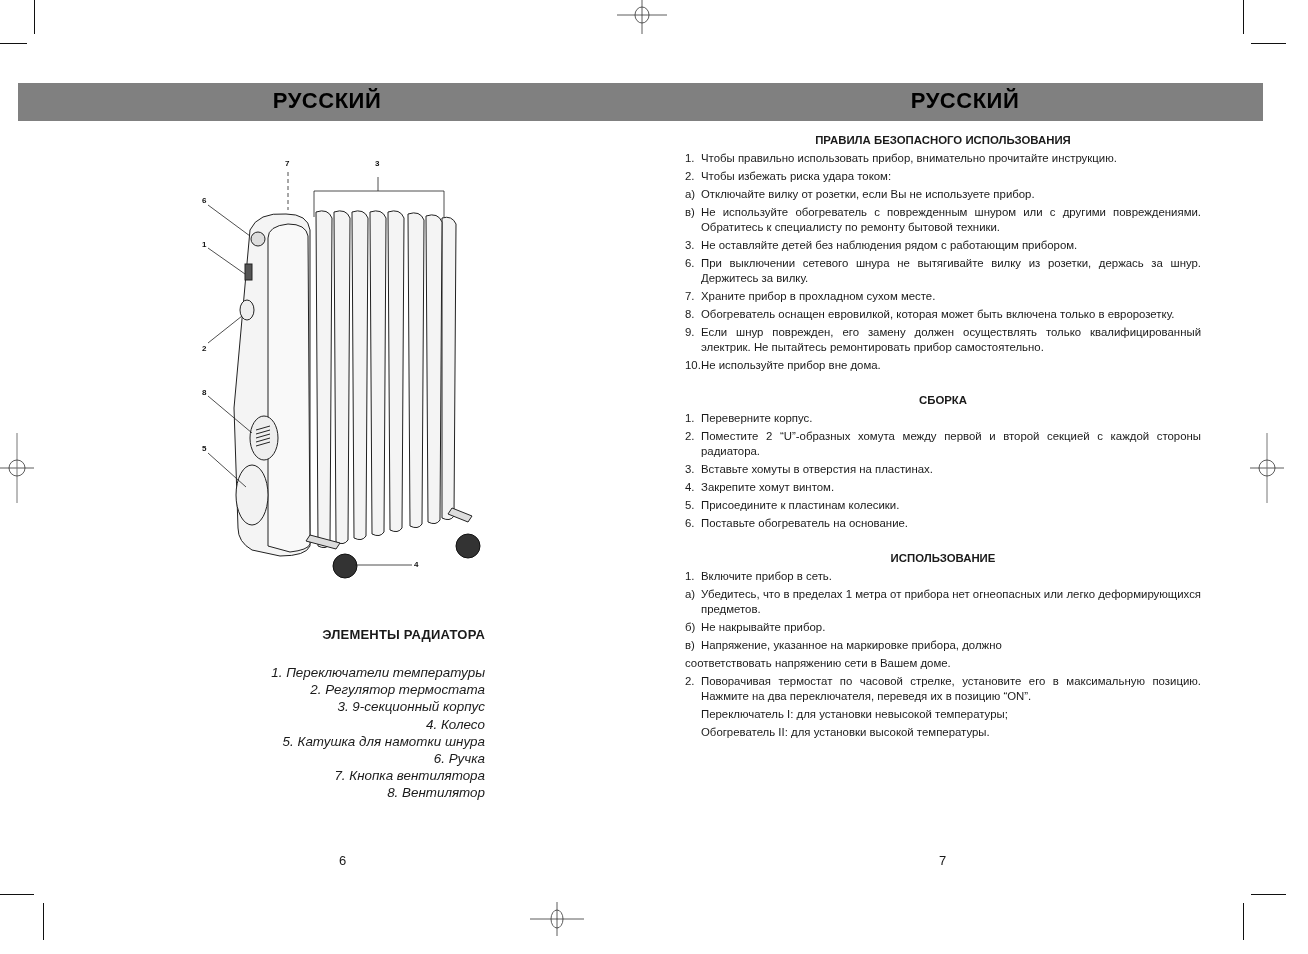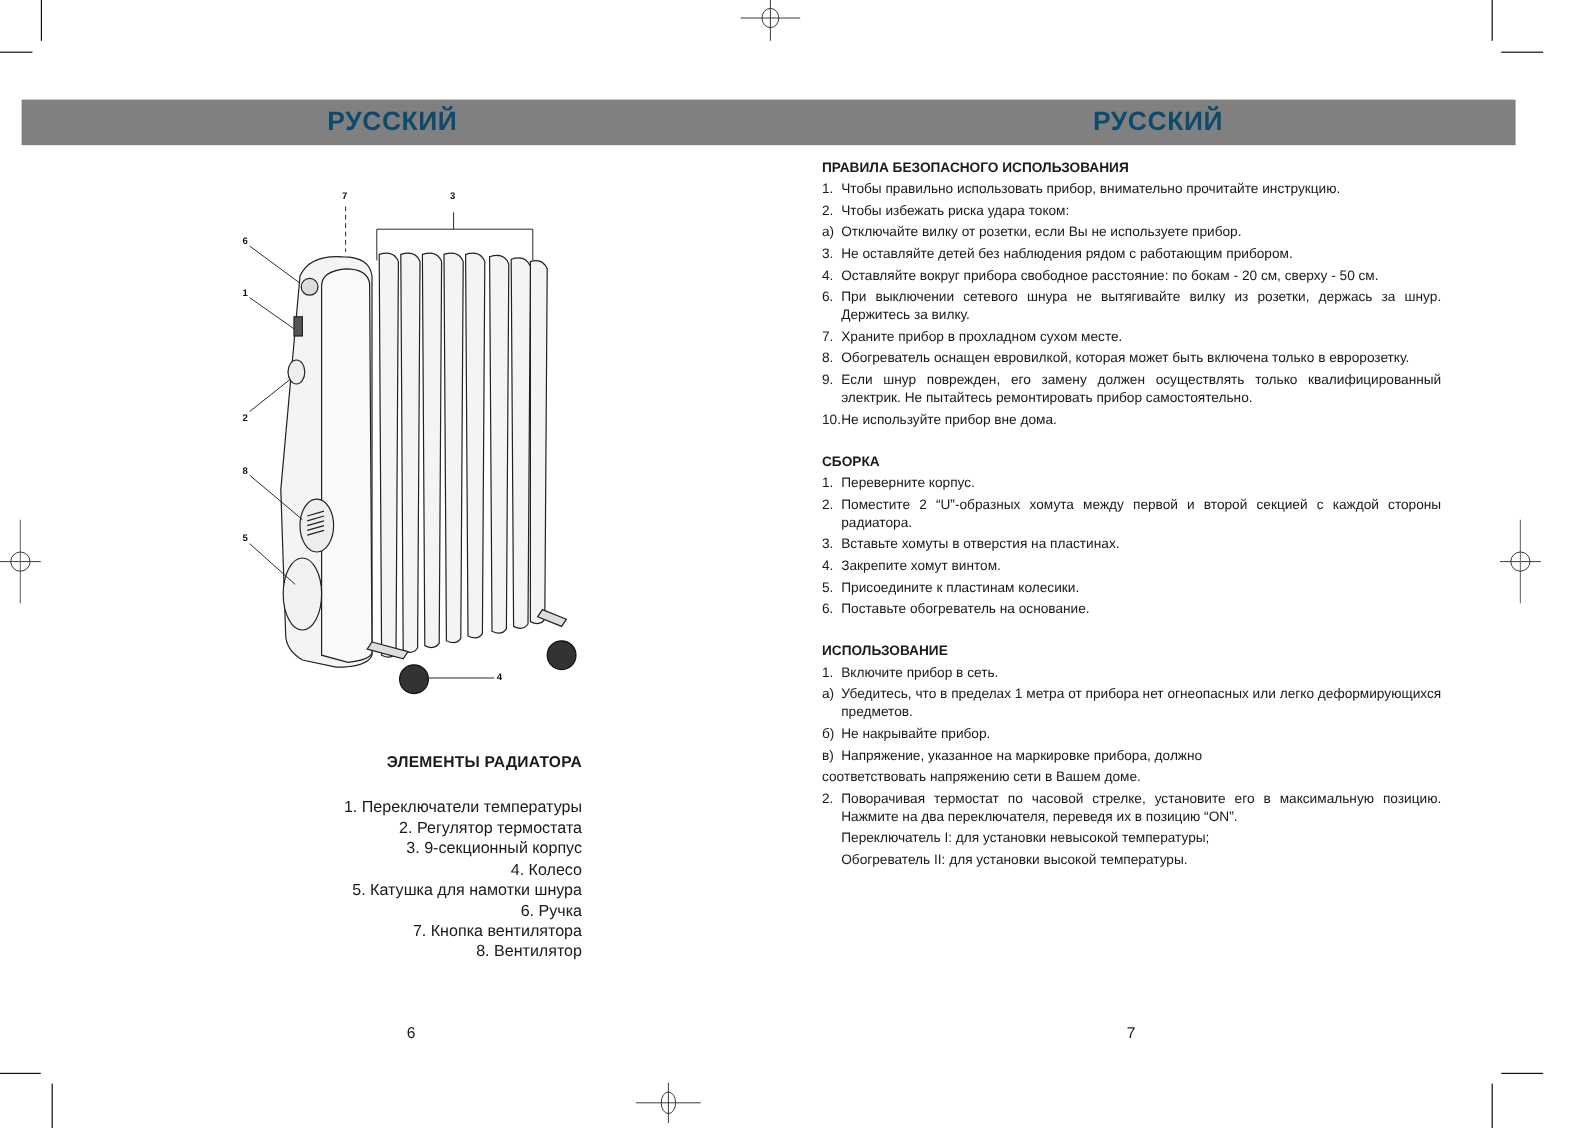--- a/index.html
+++ b/index.html
@@ -8,41 +8,41 @@
     font-family: "Liberation Sans", sans-serif; color: #1a1a1a;
   }
   .mark { position: absolute; background: #111; }
   .reg { position: absolute; }
   .header-bar {
     position: absolute; left: 18px; top: 83px; width: 1245px; height: 38px;
     background: #808080;
   }
   .header-title {
     position: absolute; top: 83px; height: 38px; line-height: 36px;
-    color: #0c4a6e; font-weight: bold; font-size: 22px; letter-spacing: 0.5px;
+    color: #000000; font-weight: bold; font-size: 22px; letter-spacing: 0.5px;
     text-align: center;
   }
   #title-left { left: 18px; width: 620px; }
   #title-right { left: 655px; width: 620px; }
 
   .figure { position: absolute; left: 190px; top: 150px; width: 300px; height: 440px; }
   .callout {
     position: absolute; font-size: 8px; font-weight: bold; color: #111;
     font-family: "Liberation Sans", sans-serif;
   }
 
   .parts { position: absolute; left: 85px; top: 627px; width: 400px; text-align: right; }
   .parts h3 { margin: 0 0 22px 0; font-size: 13px; font-weight: bold; letter-spacing: 0.2px; }
   .parts ol { list-style: none; margin: 0; padding: 0; }
-  .parts li { font-size: 13.4px; line-height: 17.2px; }
+  .parts li { font-size: 13.4px; line-height: 17.2px; font-style: italic; }
 
   .page-num { position: absolute; top: 853px; font-size: 13px; }
 
   .right-col { position: absolute; left: 685px; top: 133px; width: 516px; font-size: 11.4px; }
-  .sec-title { font-weight: bold; font-size: 11.4px; margin: 0 0 4px 0; height: 14px; line-height: 14px; }
+  .sec-title { font-weight: bold; font-size: 11.4px; margin: 0 0 4px 0; height: 14px; line-height: 14px; text-align: center; }
   .item { line-height: 15px; margin-bottom: 3px; text-align: justify; }
   .item.hang { padding-left: 16px; text-indent: -16px; }
   .item.indent { padding-left: 16px; }
   .item .num { display: inline-block; width: 16px; text-indent: 0; }
   .gap { height: 17px; }
 </style>
 </head>
 <body>
 
 <div class="mark" style="left:0;top:43px;width:27px;height:1px;"></div>
@@ -154,22 +154,22 @@
   </ol>
 </div>
 <div class="page-num" style="left:339px;">6</div>
 
 <div class="right-col">
   <div class="sec-title">ПРАВИЛА БЕЗОПАСНОГО ИСПОЛЬЗОВАНИЯ</div>
   <div id="safety-list">
       <div class="item hang"><span class="num">1.</span><span>Чтобы правильно использовать прибор, внимательно прочитайте инструкцию.</span></div>
       <div class="item hang"><span class="num">2.</span><span>Чтобы избежать риска удара током:</span></div>
       <div class="item hang"><span class="num">а)</span><span>Отключайте вилку  от розетки, если Вы  не используете прибор.</span></div>
+      <div class="item hang"><span class="num">в)</span><span>Не используйте обогреватель с поврежденным шнуром или с другими повреждениями. Обратитесь к специалисту по ремонту бытовой техники.</span></div>
       <div class="item hang"><span class="num">3.</span><span>Не оставляйте детей без наблюдения рядом с работающим прибором.</span></div>
-      <div class="item hang"><span class="num">4.</span><span>Оставляйте вокруг прибора свободное расстояние: по бокам - 20 см, сверху - 50 см.</span></div>
       <div class="item hang"><span class="num">6.</span><span>При выключении сетевого шнура  не вытягивайте вилку из розетки, держась за шнур. Держитесь за вилку.</span></div>
       <div class="item hang"><span class="num">7.</span><span>Храните  прибор в прохладном сухом месте.</span></div>
       <div class="item hang"><span class="num">8.</span><span>Обогреватель  оснащен евровилкой, которая может быть включена только в евророзетку.</span></div>
       <div class="item hang"><span class="num">9.</span><span>Если шнур поврежден, его замену должен осуществлять только квалифицированный электрик. Не пытайтесь ремонтировать прибор самостоятельно.</span></div>
       <div class="item hang"><span class="num">10.</span><span>Не используйте прибор вне дома.</span></div>
     </div>
   <div class="gap"></div>
   <div class="sec-title">СБОРКА</div>
   <div id="assembly-list">
       <div class="item hang"><span class="num">1.</span><span>Переверните  корпус.</span></div>

